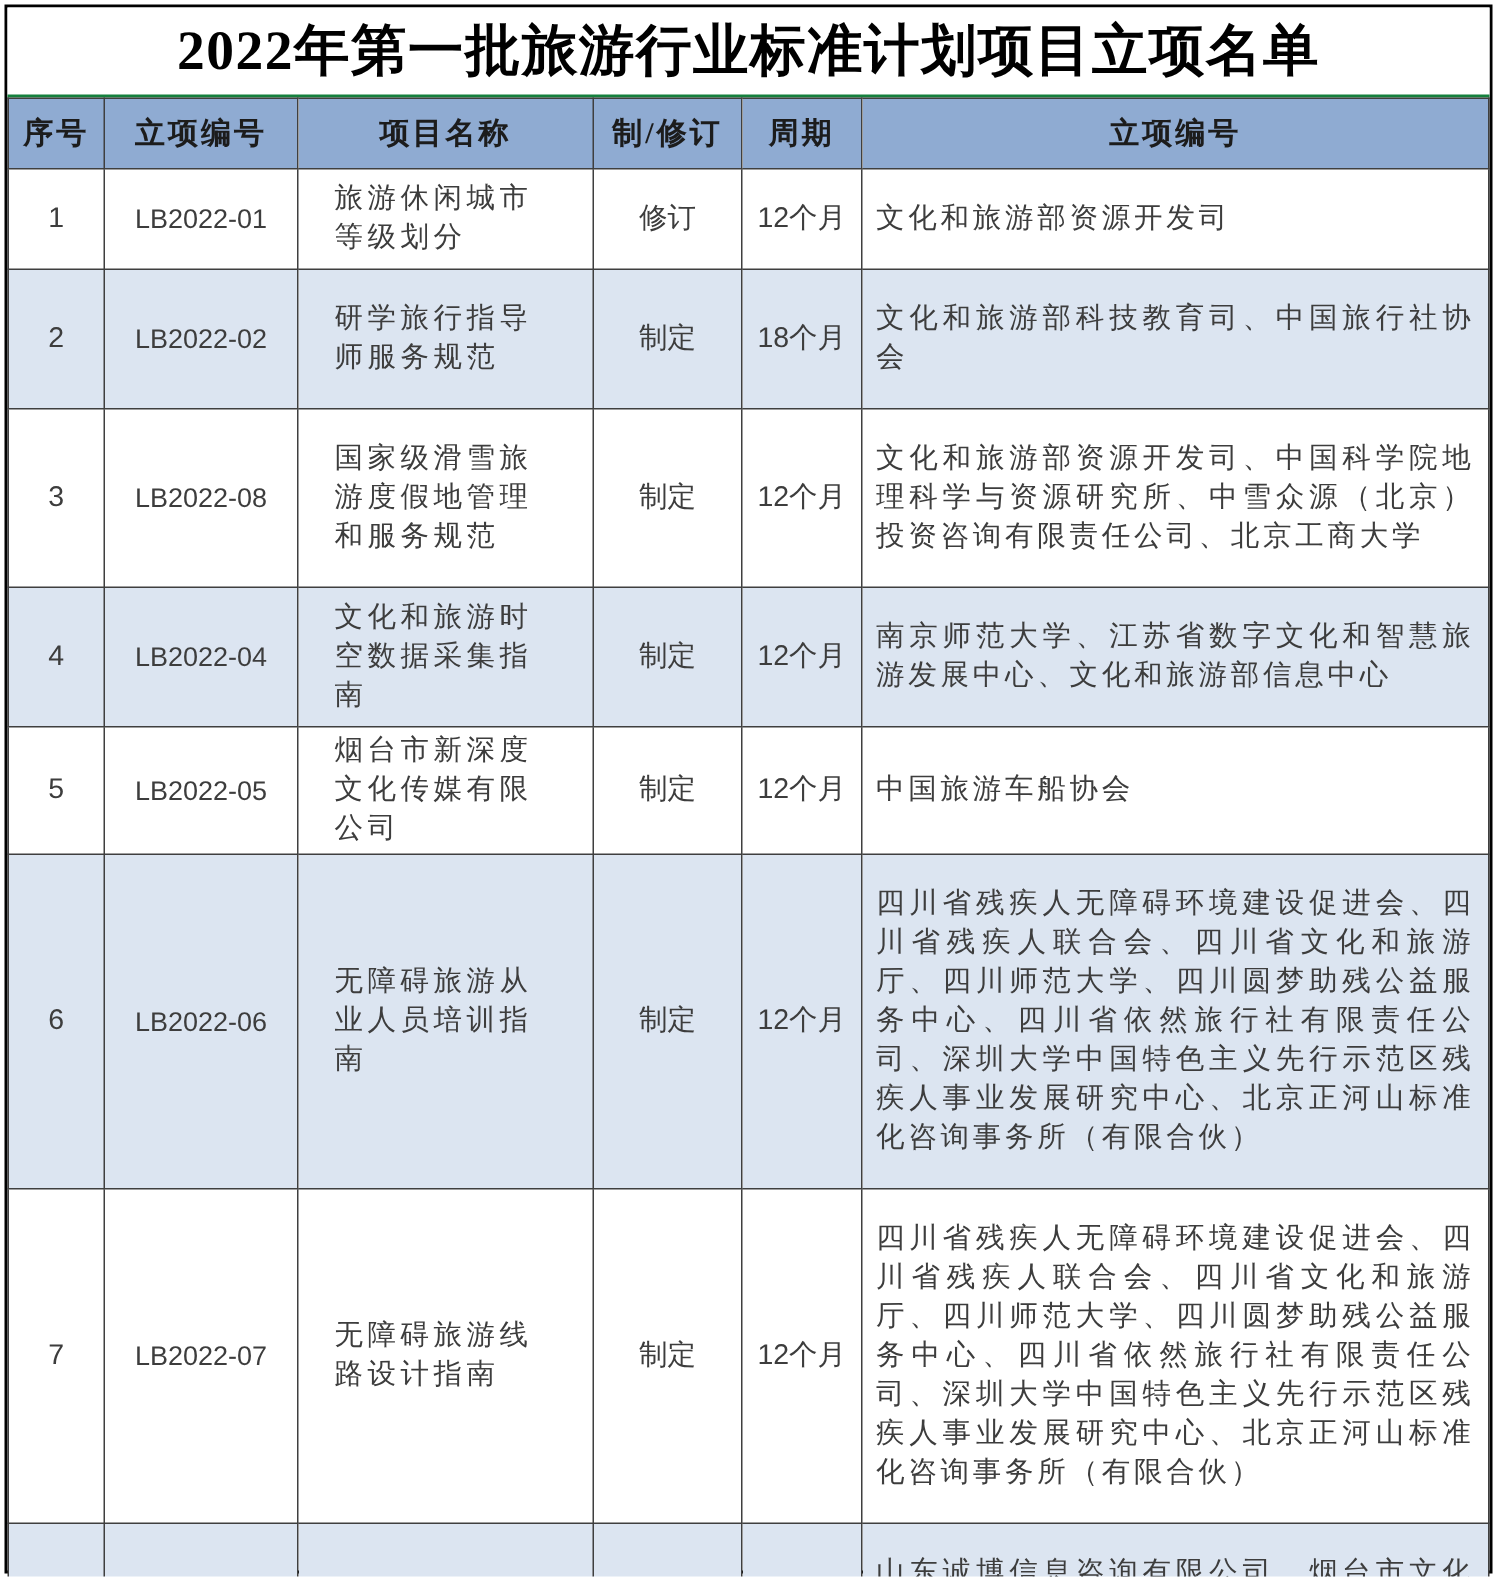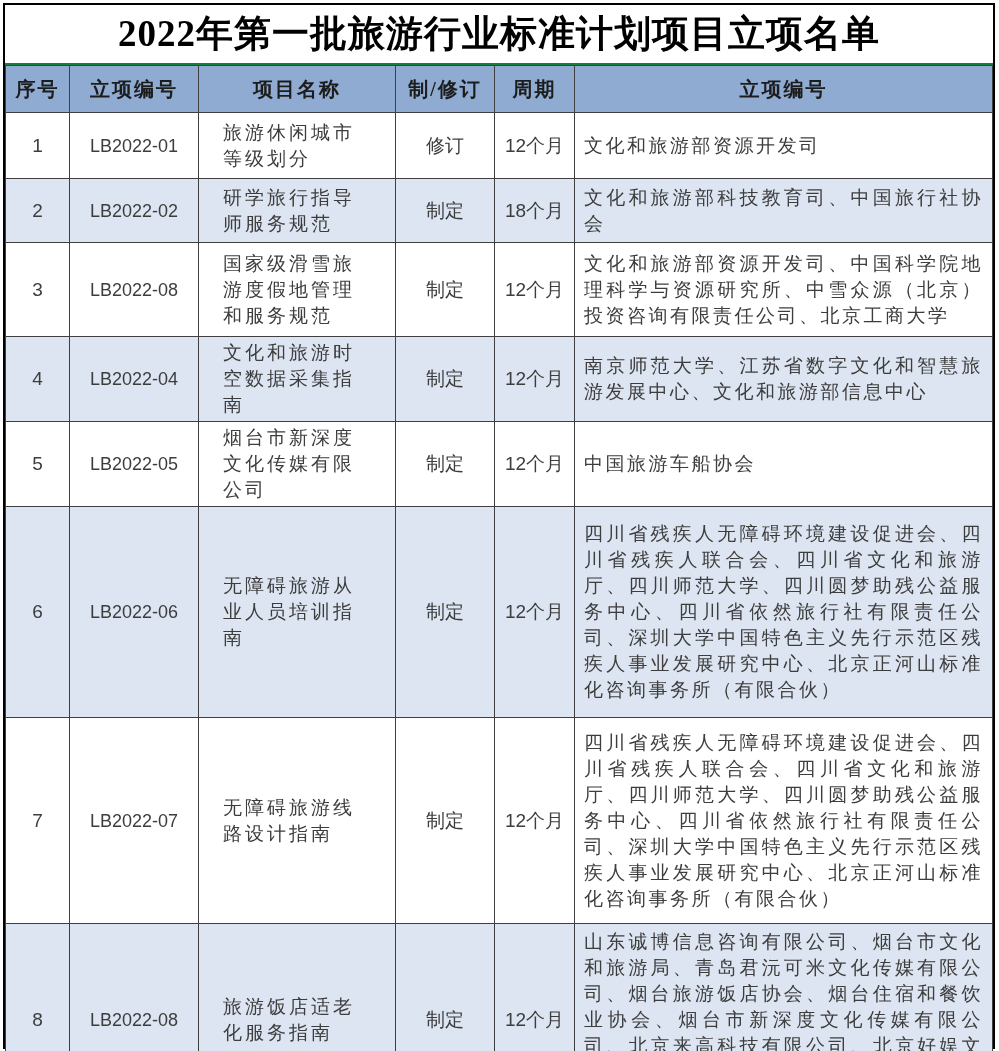--- a/index.html
+++ b/index.html
@@ -51,21 +51,21 @@
     letter-spacing:2px;font-size:20px;
   }
   tbody td{text-align:center;}
   tbody td.t-code{font-family:"Liberation Sans","DejaVu Sans",sans-serif;letter-spacing:0;font-size:18px;}
   tbody td.t-no{font-family:"Liberation Sans","DejaVu Sans",sans-serif;}
   tbody td.t-period{font-family:"Liberation Sans","DejaVu Sans",sans-serif;}
   tbody td.t-name{
     text-align:left;padding:3px 24px;letter-spacing:3px;
   }
   tbody td.t-units{
-    text-align:left;padding:5px 9px;letter-spacing:2.5px;
+    text-align:left;padding:20px 9px;letter-spacing:2.5px;
     text-align:justify;
   }
   tbody tr.alt td{background:var(--alt-bg);}
   
   tbody tr:nth-child(1){height:66px;}
   tbody tr:nth-child(2){height:64px;}
   tbody tr:nth-child(3){height:94px;}
   tbody tr:nth-child(4){height:63px;}
   tbody tr:nth-child(5){height:63px;}
   tbody tr:nth-child(6){height:211px;}

